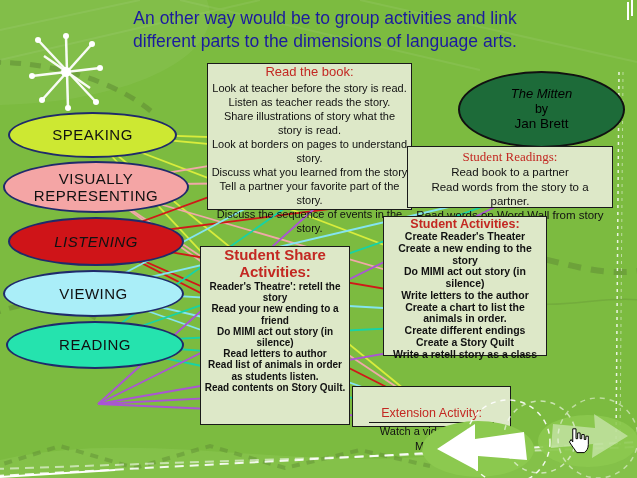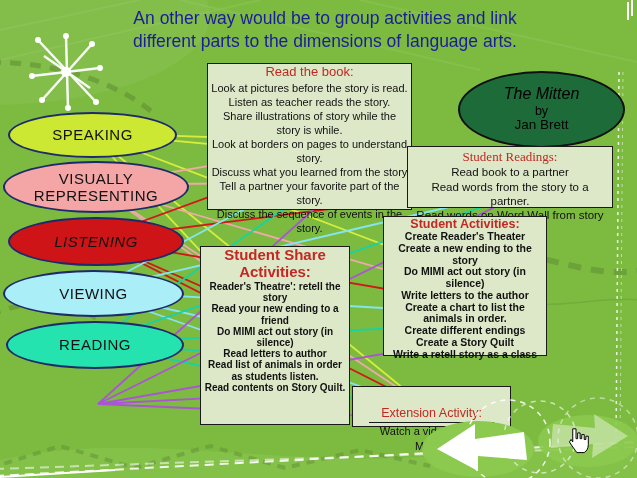--- a/index.html
+++ b/index.html
@@ -26,21 +26,21 @@
   .oval.o3{left:3px;top:270px;width:177px;height:43px;justify-content:center;}
   .oval.o4{left:6px;top:321px;width:174px;height:44px;}
   .oval.o5{left:12px;top:383px;width:173px;height:43px;}
   
   .mitten{
     position:absolute;left:458px;top:71px;width:163px;height:73px;
     background:#1d6b39;border:2px solid #111;border-radius:50%;
     display:flex;flex-direction:column;align-items:center;justify-content:center;
     color:#000;z-index:3;text-align:center;
   }
-  .mitten .t{font-size:16px;font-style:italic;line-height:1;}
+  .mitten .t{font-size:13px;font-style:italic;line-height:1;}
   .mitten .b{font-size:12.5px;line-height:1.15;margin-top:2px;}
   .mitten .a{font-size:13.5px;line-height:1.1;}
   
   .tbox{
     position:absolute;background:#dde8c8;border:1.5px solid #1a1a1a;
     text-align:center;color:#111;z-index:3;box-sizing:border-box;padding:0 3px;
   }
   .tbox .bt{color:#c32822;}
   .box-read{left:207px;top:63px;width:205px;height:147px;font-size:11px;line-height:1.28;}
   .box-read .bt{font-size:13px;}
@@ -150,23 +150,23 @@
 
   <div class="mitten">
     <div class="t">The Mitten</div>
     <div class="b">by</div>
     <div class="a">Jan Brett</div>
   </div>
 
   <div class="tbox box-read">
     <div class="bt">Read the book:</div>
     <div>
-        <div>Look at pictures before the story is read.</div>
+        <div>Look at teacher before the story is read.</div>
         <div>Listen  as teacher reads the story.</div>
-        <div>Share illustrations of story while the story is while.</div>
+        <div>Share illustrations of story what the story is read.</div>
         <div>Look at borders on pages to understand story.</div>
         <div>Discuss what you learned from the story</div>
         <div>Tell a partner your favorite part of the story.</div>
         <div>Discuss the sequence of events in the story.</div>
       </div>
   </div>
 
   <div class="tbox box-readings">
     <div class="bt">Student Readings:</div>
     <div>

